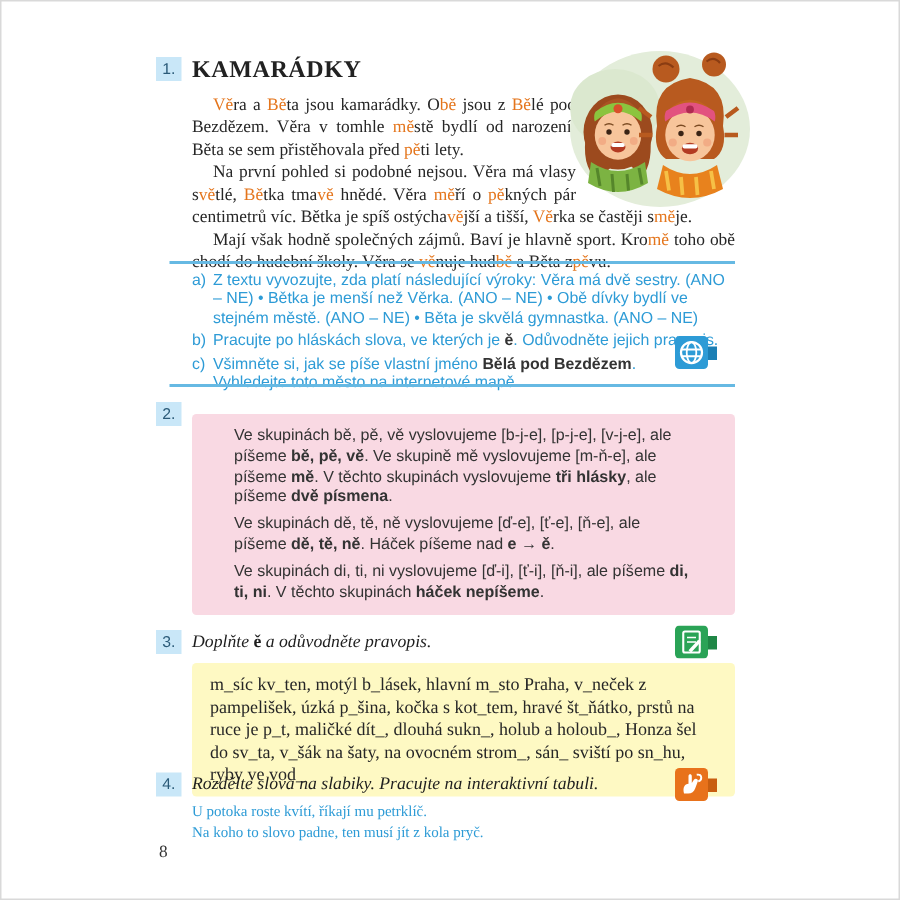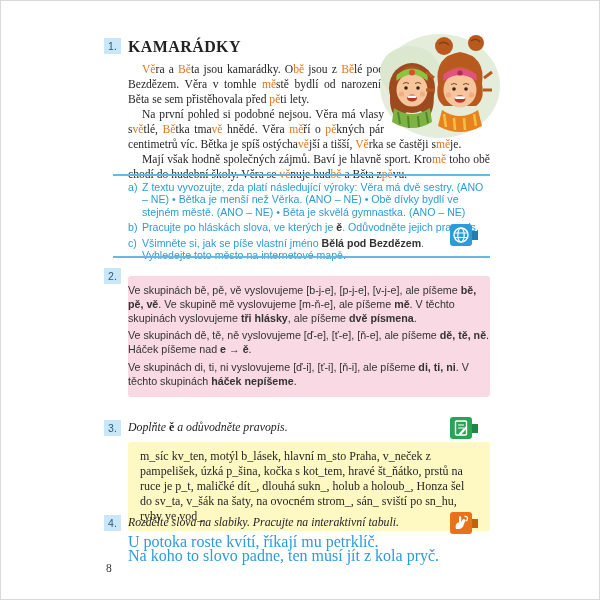--- a/index.html
+++ b/index.html
@@ -35,32 +35,32 @@
 
   .instruction{
     margin:0;font-size:11.8px;line-height:14.5px;font-style:italic;color:#1e1e1e;
   }
   .seg-hl{color:#e4751c}
   .seg-b{font-weight:bold}
   .seg-d{color:#333}
   .seg-u{font-style:normal}
 
   .pink-box{
-    margin-top:8px;background:#f9d9e3;border-radius:3px;padding:8px 0;
+    margin-top:8px;background:#f9d9e3;border-radius:3px;padding:8px 28px;
     font-family:"Liberation Sans","DejaVu Sans",sans-serif;font-size:10.7px;line-height:13.8px;color:#333;
   }
   .pink-box p{margin:0}
   .pink-box p + p{margin-top:4px}
 
   .tan-box{
     margin-top:7px;background:#fef9c3;border-radius:3px;padding:7px 12px;
     font-size:12px;line-height:15px;color:#262626;
   }
 
-  .rhyme{margin-top:5px;color:#2d9bd6;font-size:16px;line-height:14.5px}
+  .rhyme{margin-top:5px;color:#2d9bd6;font-size:10px;line-height:14.5px}
 
   .icon-tag{position:absolute;width:30px;height:22px}
 
   .page-number{position:absolute;left:106px;top:562px;font-size:11.5px;color:#333}
 </style>
 </head>
 <body>
 
 <div class="page-frame"></div>
 

